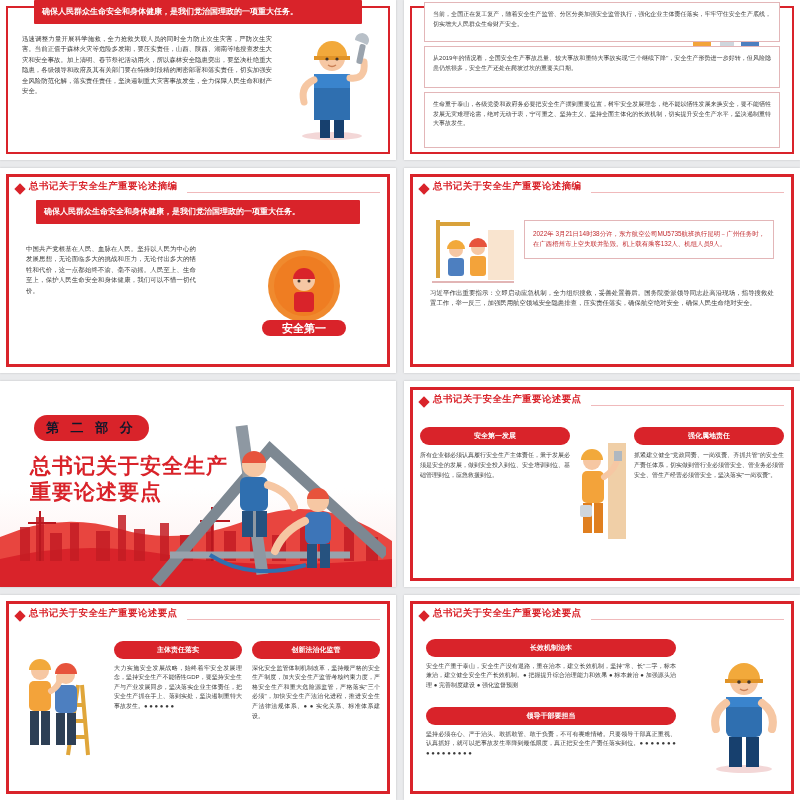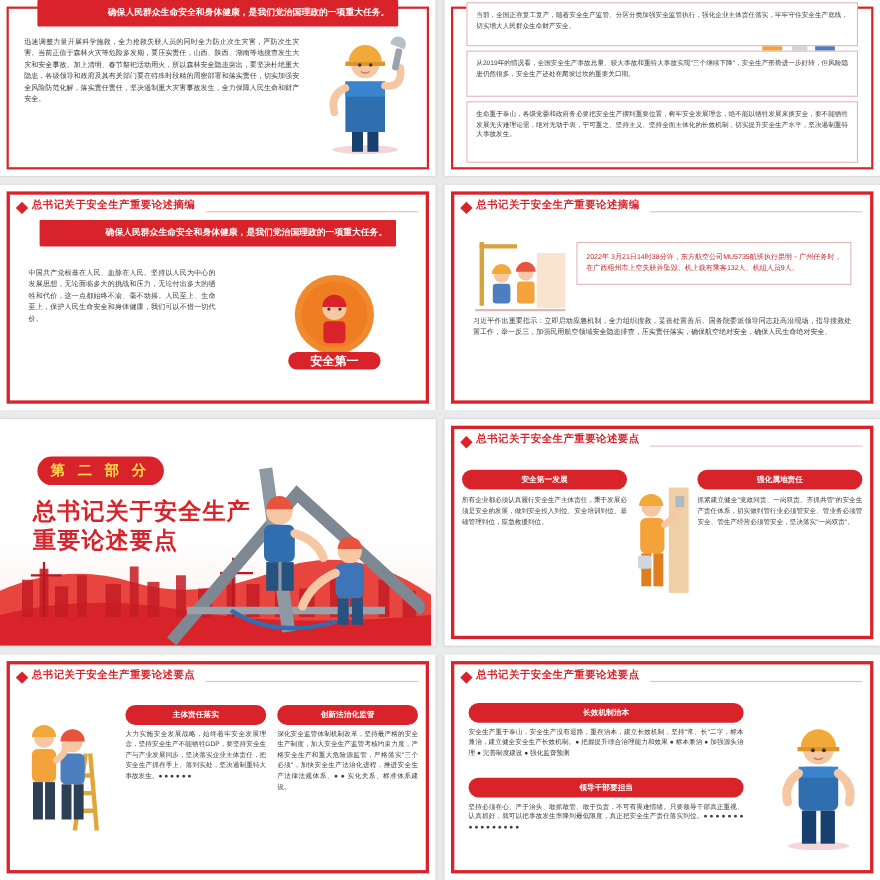--- a/index.html
+++ b/index.html
@@ -33,21 +33,21 @@
     display:flex;align-items:flex-end;gap:5px;
   }
   .titlebar .sq{width:8px;height:8px;background:#d9232a;transform:rotate(45deg);flex:0 0 auto;}
   .titlebar .tt{
     font-size:9.5px;font-weight:bold;color:#d9232a;letter-spacing:.4px;white-space:nowrap;
   }
   .titlebar .rule{flex:1;height:1px;background:#f0b9bb;margin-left:4px;}
 
   .redbanner{
     background:#d9232a;color:#fff;font-size:8px;font-weight:bold;
-    padding:6px 8px;text-align:right;line-height:1.45;border-radius:1px;
+    padding:6px 8px;text-align:left;line-height:1.45;border-radius:1px;
   }
   .bodytext{
     font-size:6.4px;color:#3a3a3a;line-height:1.62;text-align:justify;
   }
   .bodytext.sm{font-size:6px;line-height:1.6;}
   .boxed{
     border:1px solid #e3b6b8;padding:7px 8px;box-sizing:border-box;background:#fff;
   }
   
   .s1 .redbanner{position:absolute;left:34px;right:34px;top:0px;}
@@ -64,21 +64,21 @@
   .s3 .seal{position:absolute;right:40px;top:70px;width:104px;height:104px;}
 
   
   .s4 .quotebox{position:absolute;left:120px;right:26px;top:52px;border:1px solid #e3b6b8;padding:8px;}
   .s4 .fig{position:absolute;left:22px;top:44px;width:94px;height:76px;}
   .s4 .txt{position:absolute;left:26px;right:26px;top:120px;}
 
   
   .s5{background:linear-gradient(180deg,#fff 0%,#fff 52%,#fdeceb 100%);}
   .s5 .partno{
-    position:absolute;left:34px;top:34px;color:#fde047;font-size:13px;font-weight:bold;
+    position:absolute;left:34px;top:34px;color:#0f172a;font-size:13px;font-weight:bold;
     background:#d9232a;padding:4px 12px;letter-spacing:4px;border-radius:13px;
   }
   .s5 .bigtitle{
     position:absolute;left:30px;top:72px;width:200px;color:#d9232a;
     font-size:21px;font-weight:bold;line-height:1.22;letter-spacing:1px;
   }
   .s5 .skyline{position:absolute;left:0;right:0;bottom:0;height:120px;}
 
   
   .s6 .col{position:absolute;top:46px;width:150px;}

